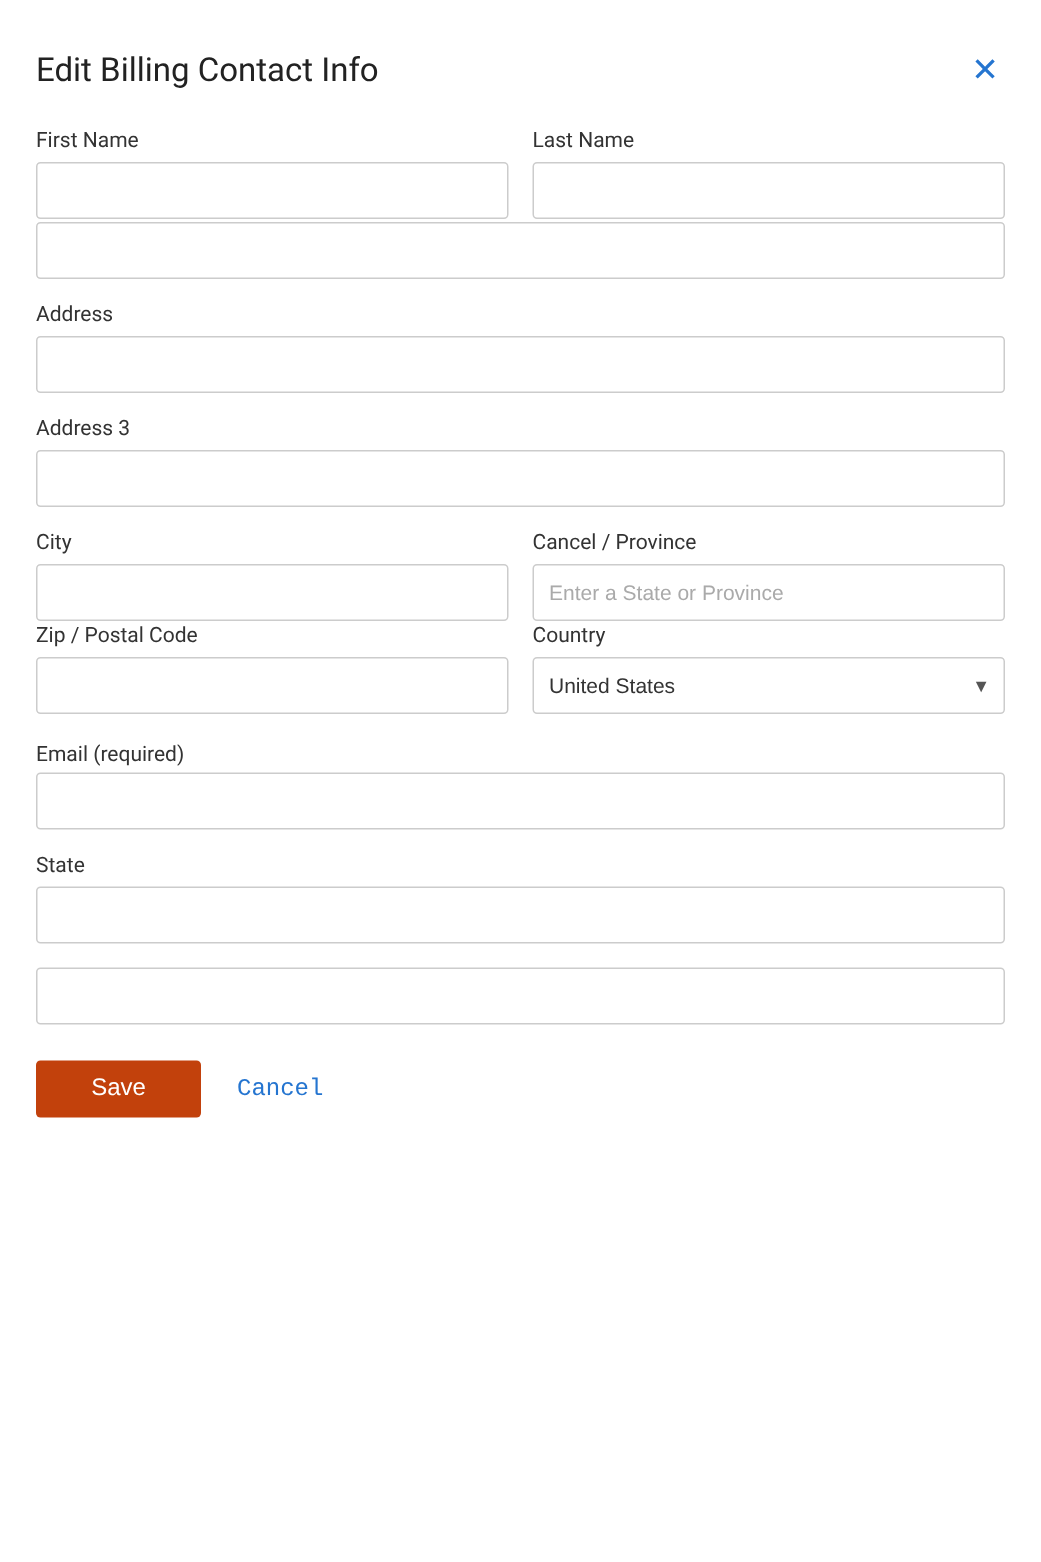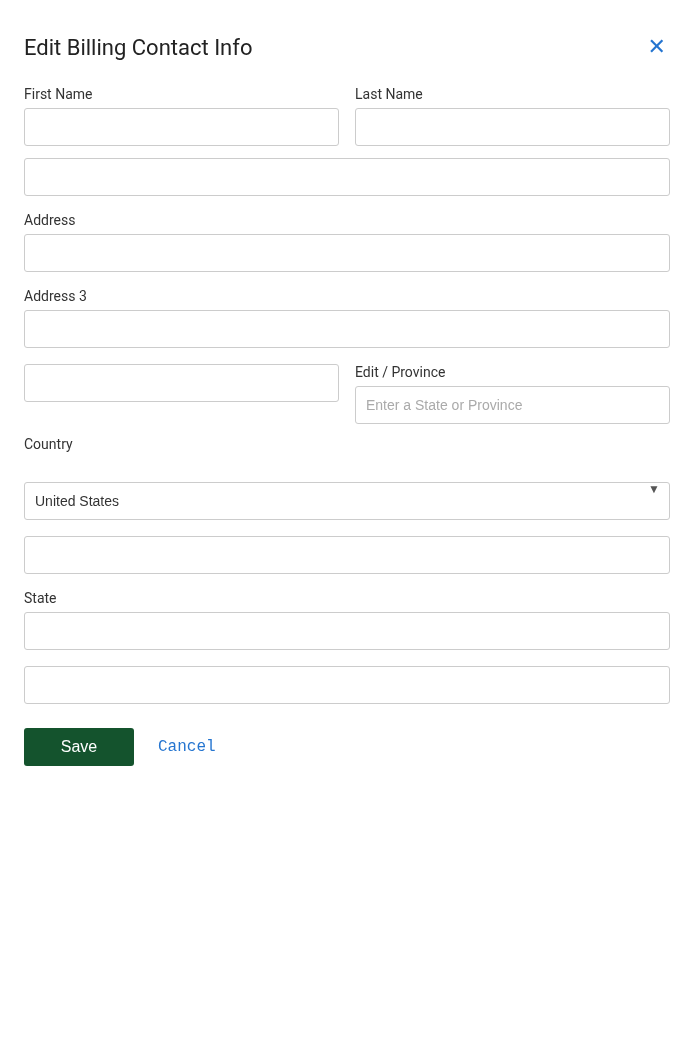--- a/index.html
+++ b/index.html
@@ -47,21 +47,21 @@
       line-height: 1;
       padding: 4px;
       display: flex;
       align-items: center;
       justify-content: center;
     }
 
     .form-row {
       display: flex;
       gap: 16px;
-      margin-bottom: 12px;
+      margin-bottom: 2px;
     }
 
     .form-group {
       display: flex;
       flex-direction: column;
       flex: 1;
       margin-bottom: 16px;
     }
 
     .form-group.half {
@@ -100,21 +100,20 @@
       font-size: 14px;
       color: #333;
       outline: none;
       height: 38px;
       width: 100%;
       background: #fff;
       appearance: none;
       -webkit-appearance: none;
       cursor: pointer;
       background-image: none;
-      margin-top: 24px;
     }
 
     .select-wrapper {
       position: relative;
       width: 100%;
     }
 
     .select-wrapper select {
       width: 100%;
     }
@@ -147,21 +146,21 @@
     }
 
     .form-actions {
       display: flex;
       align-items: center;
       gap: 24px;
       margin-top: 24px;
     }
 
     .save-btn {
-      background: #14532d;
+      background: #c2410c;
       color: #fff;
       border: none;
       border-radius: 3px;
       padding: 10px 32px;
       font-size: 16px;
       font-weight: 400;
       cursor: pointer;
       min-width: 110px;
     }
 
@@ -213,40 +212,48 @@
       <input type="text" style="">
     </div>
 
     <div class="form-group">
       <label>Address 3</label>
       <input type="text" style="">
     </div>
 
     <div class="form-row">
       <div class="form-group half">
-        <input type="text" style="">
-      </div>
-      <div class="form-group half">
-        <label>Edit / Province</label>
+        <label>City</label>
+        <input type="text" style="">
+      </div>
+      <div class="form-group half">
+        <label>Cancel / Province</label>
         <input type="text" placeholder="Enter a State or Province" style="">
       </div>
     </div>
 
     <div class="form-row section-divider">
+      <div class="form-group half">
+        <label>Zip / Postal Code</label>
+        <input type="text" style="">
+      </div>
       <div class="form-group half">
         <label>Country</label>
         <div class="select-wrapper">
           <select>
           <option value="United States">United States</option><option value="Canada">Canada</option><option value="United Kingdom">United Kingdom</option><option value="Australia">Australia</option><option value="Germany">Germany</option><option value="France">France</option><option value="Japan">Japan</option><option value="Other">Other</option></select>
           <span class="chevron-icon">▼</span>
         </div>
       </div>
     </div>
 
     <div class="form-group">
+      <div class="email-label-row">
+        <label>Email (required)</label>
+      </div>
       <input type="email" style="">
     </div>
 
     <div class="form-group">
       <label>State</label>
       <input type="text" style="">
     </div>
 
     <div class="form-group">
       <input type="text" style="">

